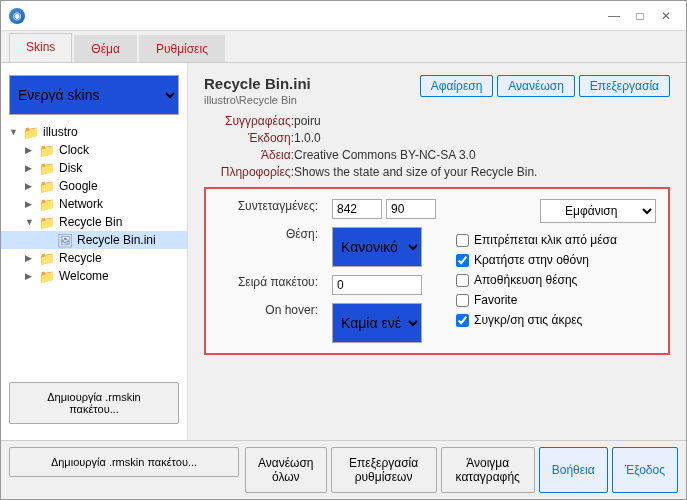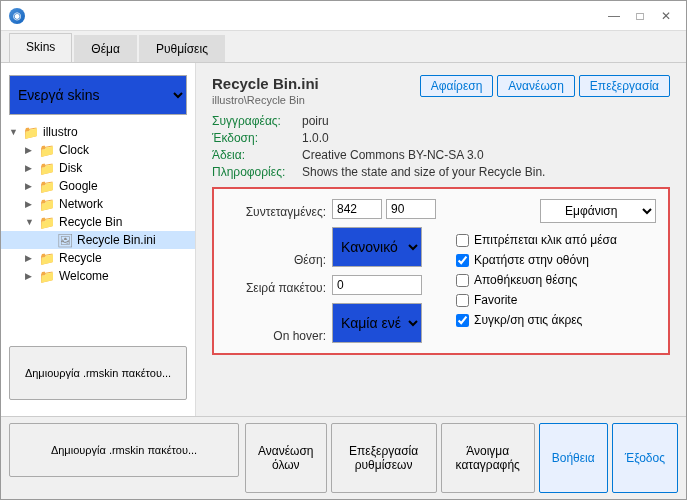--- a/index.html
+++ b/index.html
@@ -64,21 +64,21 @@
     .tab-bar {
       background: #f0f0f0;
       display: flex;
       border-bottom: 1px solid #ccc;
       padding: 0 0 0 8px;
     }
     .tab {
       padding: 6px 16px;
       cursor: pointer;
       font-size: 12px;
-      color: #000000;
+      color: #b91c1c;
       border: 1px solid transparent;
       border-bottom: none;
       margin-right: 2px;
       margin-top: 4px;
       background: #ddd;
     }
     .tab.active {
       background: #f0f0f0;
       border-color: #ccc;
       border-bottom-color: #f0f0f0;
@@ -171,21 +171,21 @@
       border-radius: 2px;
     }
 
     .skin-meta {
       display: grid;
       grid-template-columns: 90px 1fr;
       row-gap: 3px;
       font-size: 12px;
       color: #333;
     }
-    .meta-label { color: #15803d; }
+    .meta-label { color: #7f1d1d; text-align: right; }
 
     .config-section {
       border: 2px solid #e05050;
       padding: 10px 12px;
       background: #fafafa;
       display: flex;
       gap: 20px;
     }
     .config-left {
       flex: 1;
@@ -195,22 +195,22 @@
     }
     .config-right {
       width: 200px;
       display: flex;
       flex-direction: column;
       gap: 6px;
     }
 
     .form-row {
       display: flex;
-      align-items: flex-end;
-      gap: 6px;
+      align-items: flex-start;
+      gap: 14px;
     }
     .form-label {
       width: 100px;
       font-size: 12px;
       color: #333;
       text-align: right;
     }
     .form-control {
       border: 1px solid #aaa;
       background: white;
@@ -268,21 +268,21 @@
       flex: 0 0 230px;
     }
     .bottom-bar-right {
       flex: 1;
       display: flex;
       gap: 4px;
       justify-content: flex-end;
       border-radius: 16px;
     }
     .bottom-btn {
-      padding: 20px 12px;
+      padding: 8px 12px;
       border: 1px solid #aaa;
       background: #f0f0f0;
       font-size: 12px;
       cursor: pointer;
       border-radius: 2px;
     }
     .bottom-btn.primary {
       background: #e8f0fe;
       border-color: #0078d7;
       color: #0078d7;

